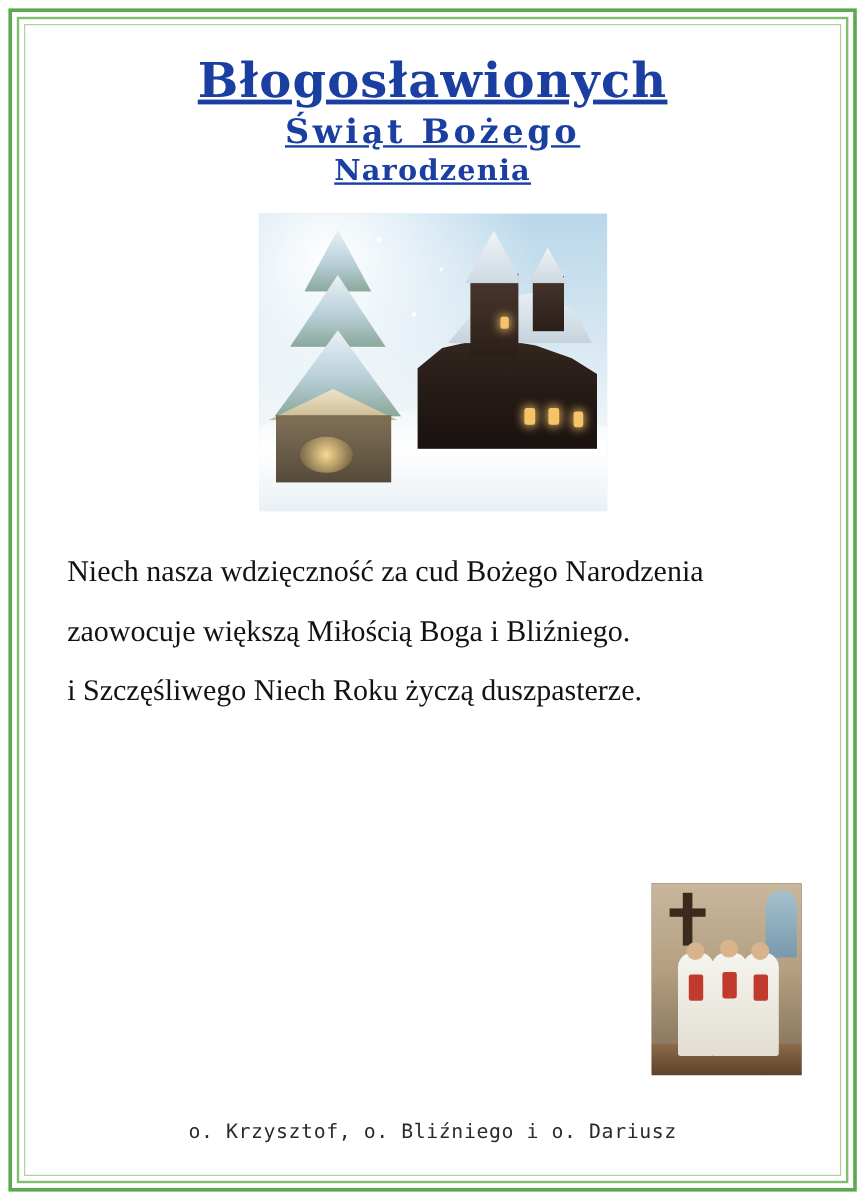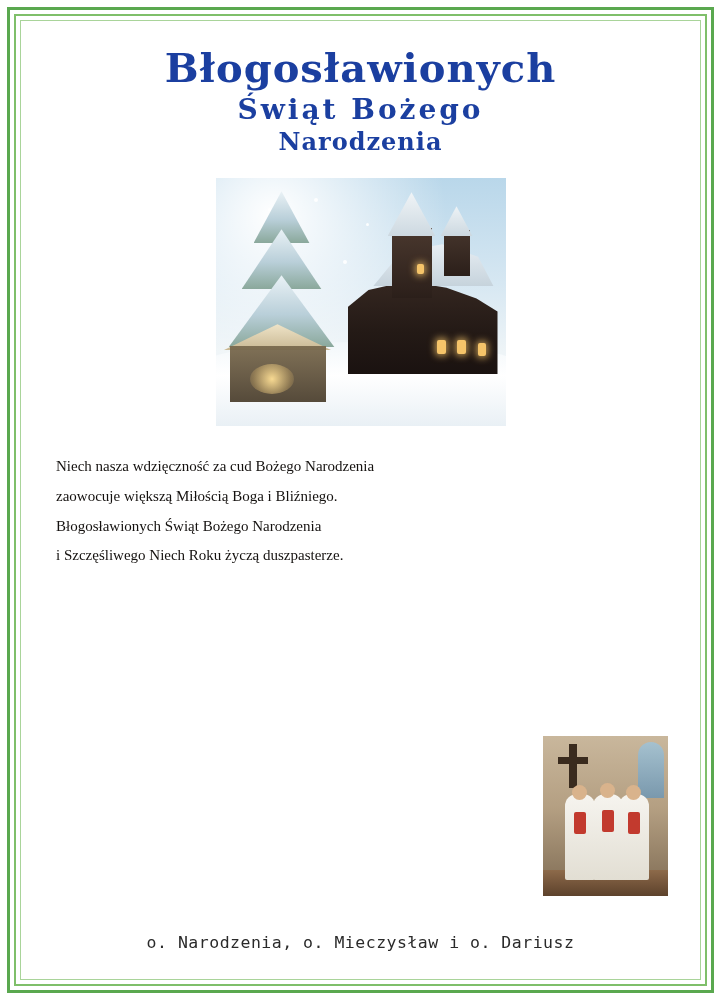--- a/index.html
+++ b/index.html
@@ -65,20 +65,21 @@
     text-align: center;
     color: #1b3fa0;
     font-family: "DejaVu Serif", serif;
     font-weight: bold;
     letter-spacing: 1px;
     padding-top: 18px;
   }
   .headline .line {
     display: block;
     line-height: 1.22;
+    text-decoration: underline;
   }
   .headline .l1 { font-size: 40px; }
   .headline .l2 { font-size: 28px; letter-spacing: 3px; }
   .headline .l3 { font-size: 24px; letter-spacing: 1px; }
 
   
   .photo-wrap {
     margin: 22px auto 0 auto;
     width: 290px;
     height: 248px;
@@ -210,21 +211,21 @@
     border-radius: 50%;
     opacity: 0.9;
   }
 
   
   .wishes {
     margin: 26px 0 0 0;
     padding: 0 16px 0 30px;
     color: #14110f;
     font-family: "Liberation Serif", serif;
-    font-size: 15px;
+    font-size: 25px;
     line-height: 1.98;
   }
   .wishes p {
     margin: 0;
     white-space: nowrap;
   }
 
   
   .priests {
     position: absolute;
@@ -365,21 +366,20 @@
       </div>
 
       <div class="stable-roof"></div>
       <div class="stable"></div>
       <div class="stable-glow"></div>
     </div>
 
     <div class="wishes">
       <p>Niech nasza wdzięczność za cud Bożego Narodzenia</p>
       <p>zaowocuje większą Miłością Boga i Bliźniego.</p>
-      <p>Błogosławionych Świąt Bożego Narodzenia</p>
       <p>i Szczęśliwego Niech Roku życzą duszpasterze.</p>
     </div>
 
     <div class="priests">
       <div class="pr-wall"></div>
       <div class="pr-window"></div>
       <div class="pr-cross"></div>
       <div class="pr-floor"></div>
 
       <div class="pr-person" style="left:22px;"></div>
@@ -388,16 +388,16 @@
 
       <div class="pr-person" style="left:50px;"></div>
       <div class="pr-head" style="left:57px;bottom:98px;"></div>
       <div class="pr-sash" style="left:59px;bottom:64px;"></div>
 
       <div class="pr-person" style="left:76px;"></div>
       <div class="pr-head" style="left:83px;bottom:96px;"></div>
       <div class="pr-sash" style="left:85px;bottom:62px;"></div>
     </div>
 
-    <div class="signature">o. Narodzenia, o. Mieczysław i o. Dariusz</div>
+    <div class="signature">o. Krzysztof, o. Bliźniego i o. Dariusz</div>
 
   </div>
 </div>
 
 </body></html>

